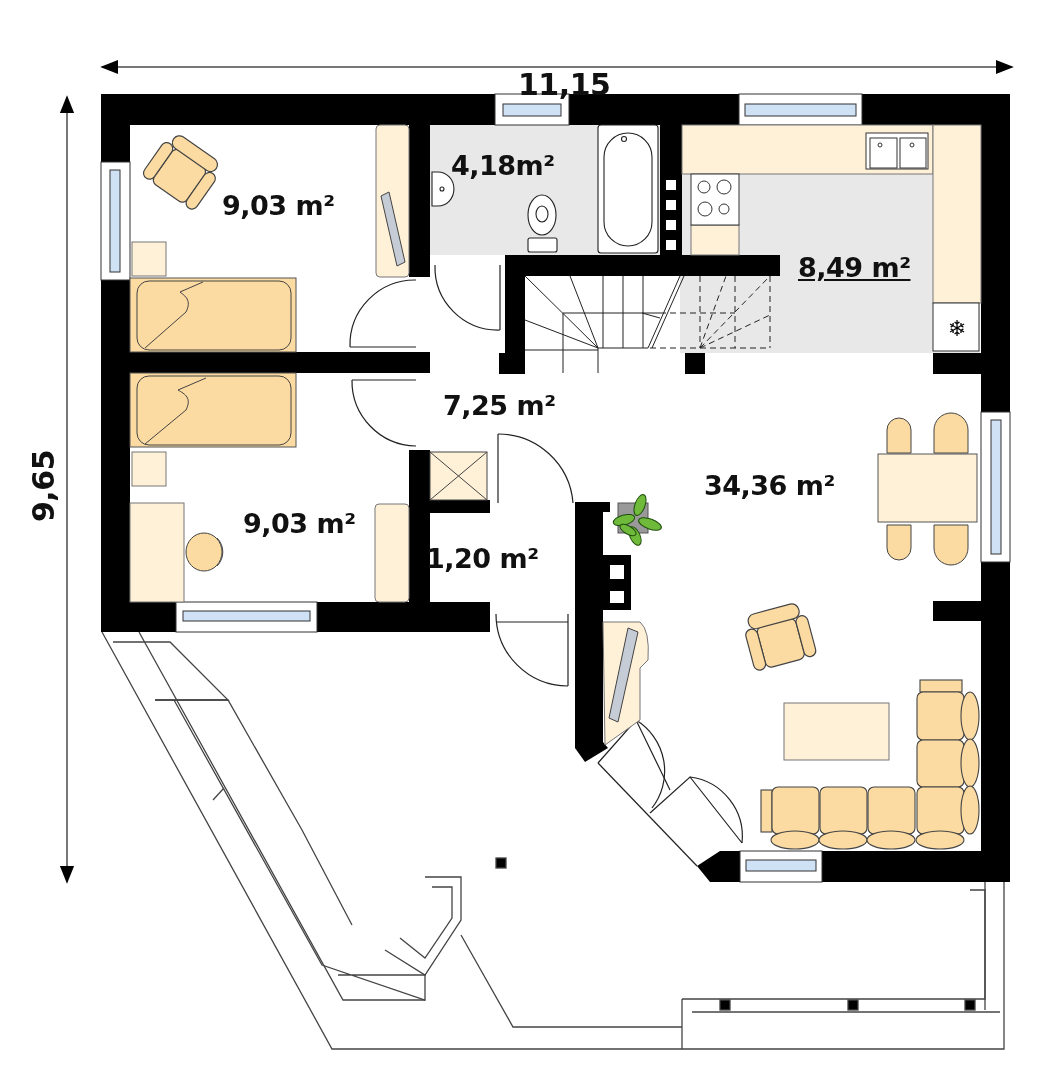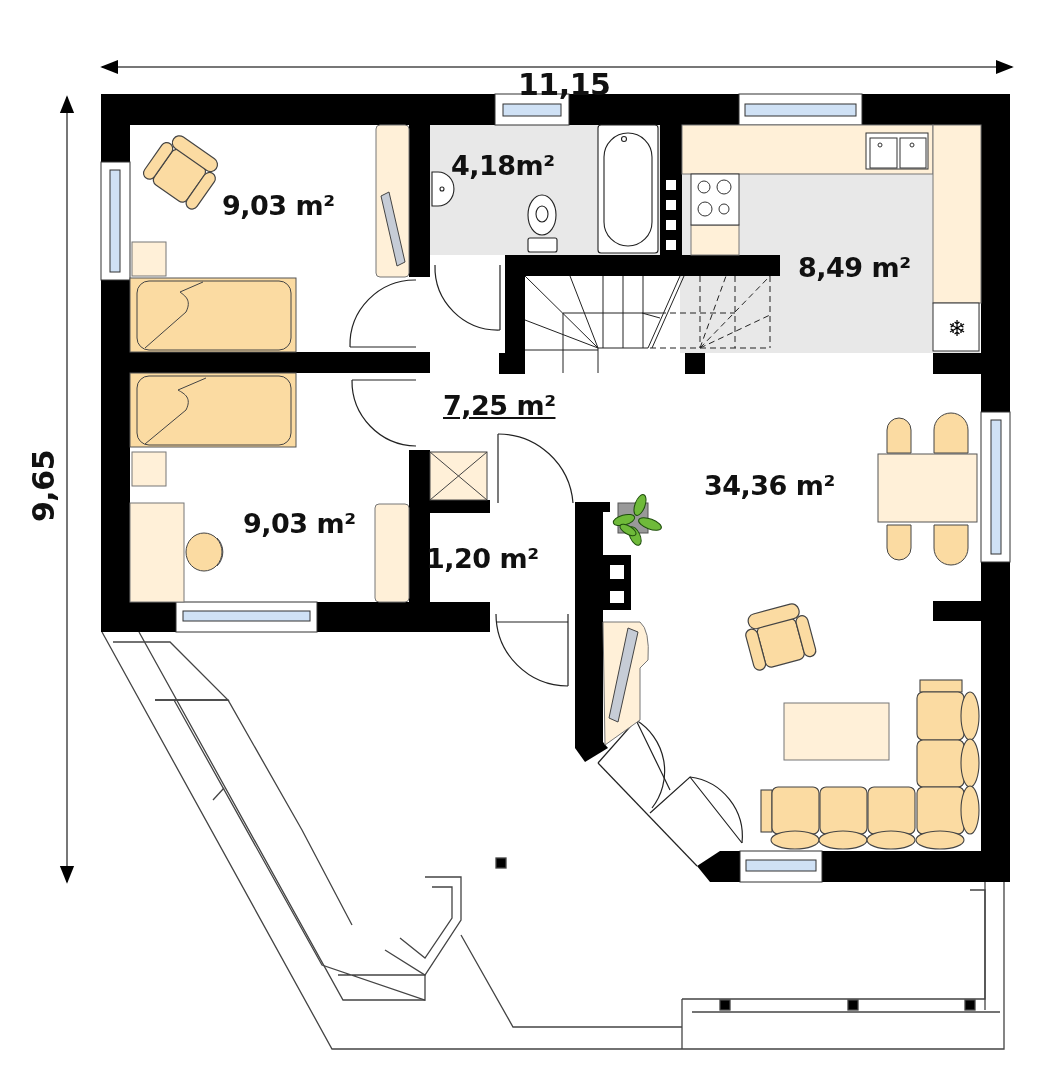--- a/index.html
+++ b/index.html
@@ -299,17 +299,17 @@
     <ellipse cx="891" cy="840" rx="24" ry="9"></ellipse>
     <ellipse cx="940" cy="840" rx="24" ry="9"></ellipse>
   </g>
 </svg>
 
 <div class="lbl dim" style="left:518px;top:30px;margin-top:37px;">11,15</div>
 <div class="lbl dim dim-v" style="left:26px;top:522px;">9,65</div>
 
 <div class="lbl area" style="left:222px;top:190px;">9,03 m²</div>
 <div class="lbl area" style="left:451px;top:150px;">4,18m²</div>
-<div class="lbl area" style="left:798px;top:252px;">8,49 m²</div>
-<div class="lbl area" style="left:443px;top:390px;text-decoration:underline;">7,25 m²</div>
+<div class="lbl area" style="left:798px;top:252px;text-decoration:underline;">8,49 m²</div>
+<div class="lbl area" style="left:443px;top:390px;">7,25 m²</div>
 <div class="lbl area" style="left:243px;top:508px;">9,03 m²</div>
 <div class="lbl area" style="left:426px;top:543px;">1,20 m²</div>
 <div class="lbl area" style="left:704px;top:470px;">34,36 m²</div>
 
 </body></html>

